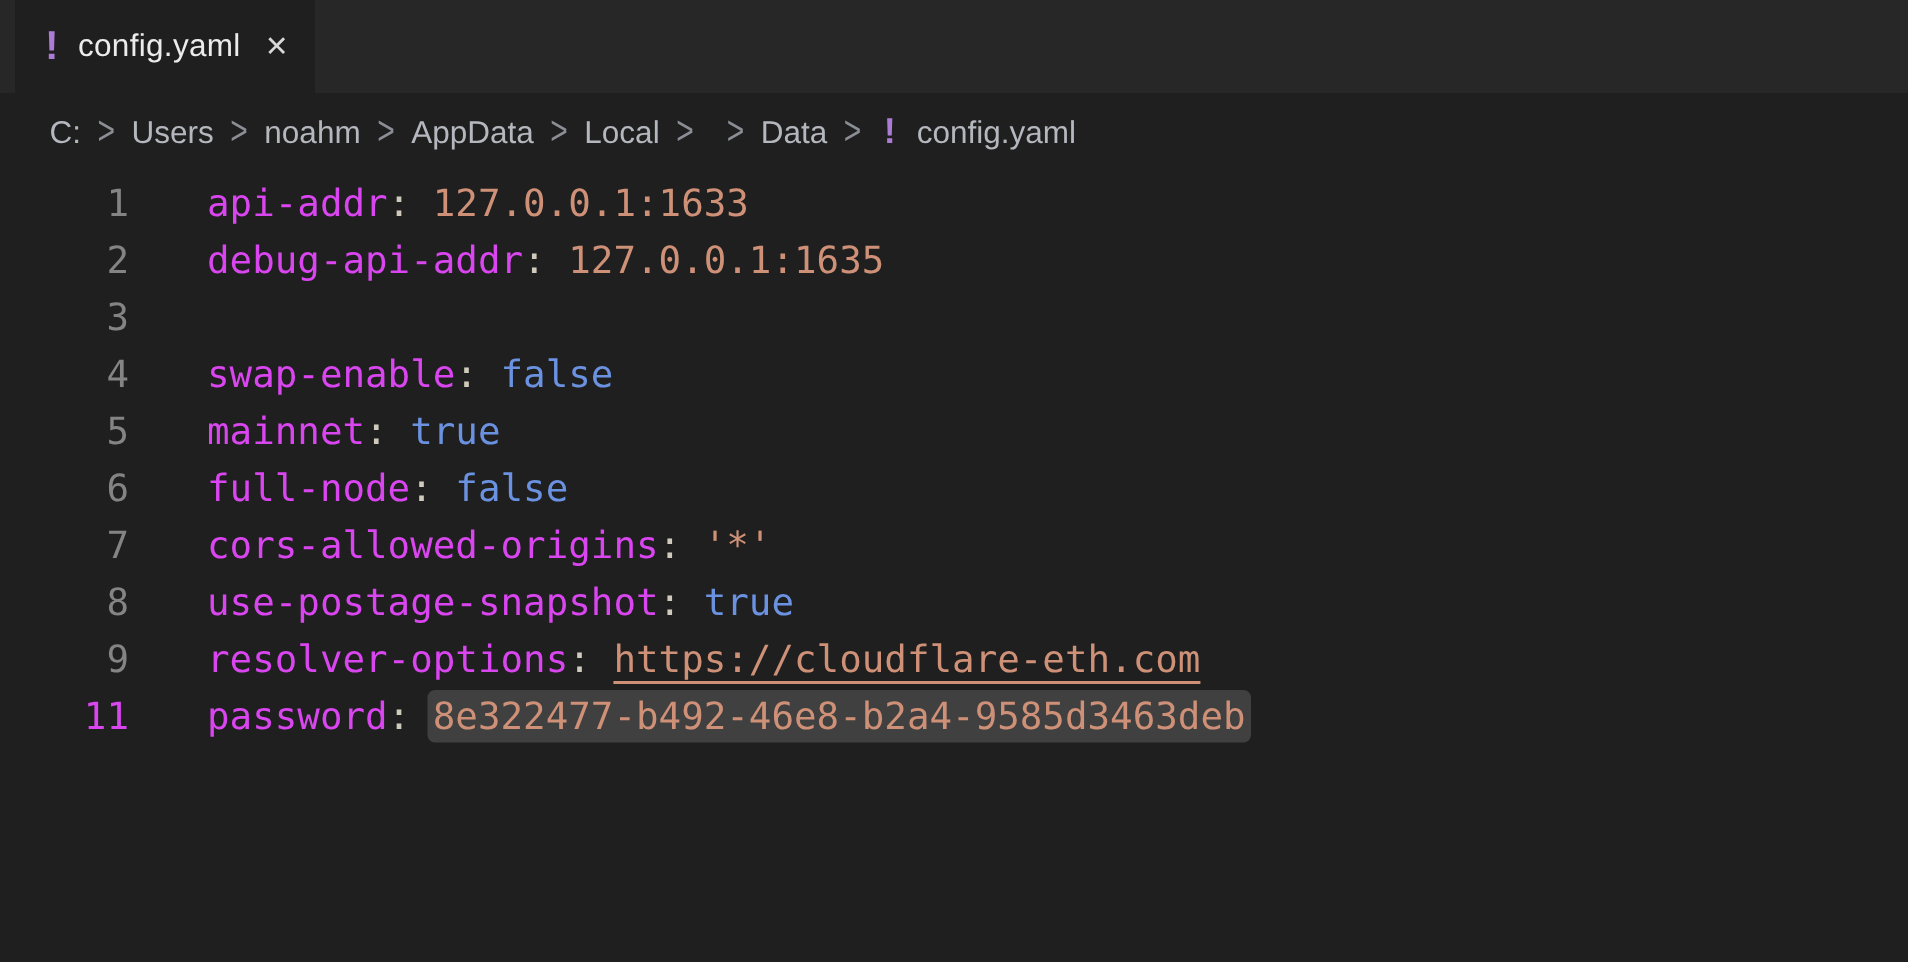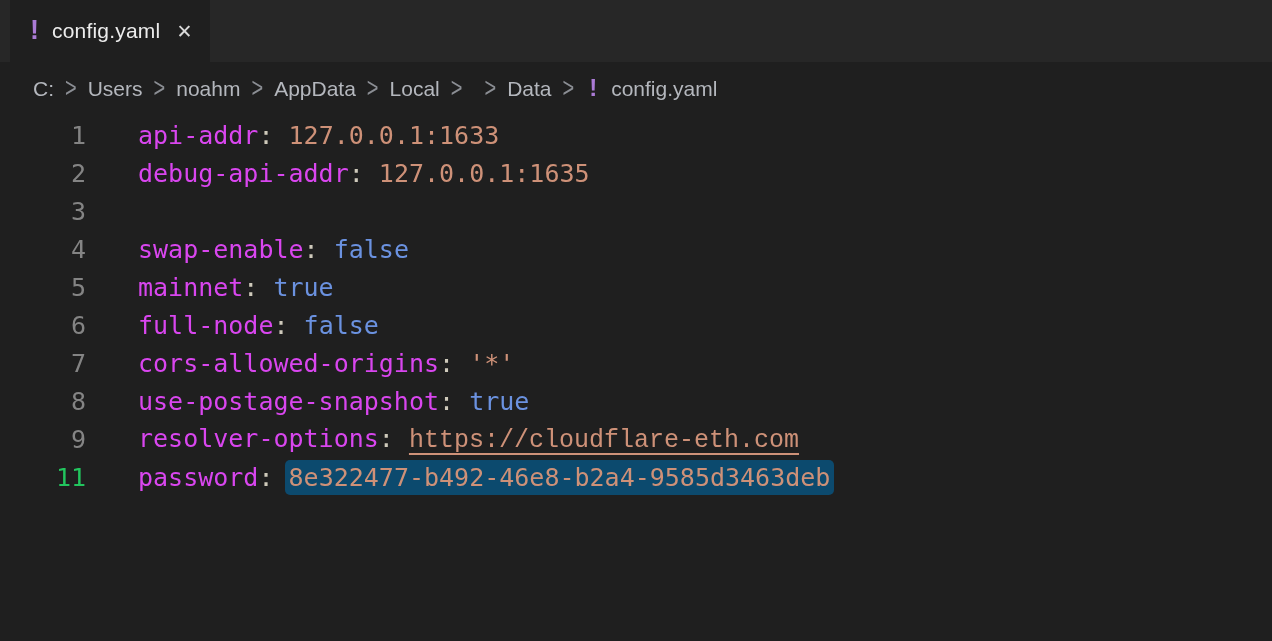--- a/index.html
+++ b/index.html
@@ -85,48 +85,47 @@
     height: 38px;
     align-items: center;
     white-space: pre;
   }
   .ln {
     width: 86px;
     text-align: right;
     color: #848484;
     flex: none;
   }
-  .line.active .ln { color: #22c55e; }
+  .line.active .ln { color: #d946ef; }
   .code { margin-left: 52px; }
 
   .k  { color: #d946ef; }        
   .p  { color: #cfcabb; }        
   .v-str  { color: #ce9178; text-align: center; }    
   .v-bool { color: #6b92e0; }    
   .v-link {
     color: #ce9178;
     text-decoration: underline;
     text-decoration-thickness: 2px;
     text-underline-offset: 6px;
     cursor: pointer;
-    font-family: Liberation Mono, monospace;
   }
   .user-wrap {
     color: #ce9178;
     text-decoration: underline wavy #4e8fea;
     text-decoration-thickness: 2px;
     text-underline-offset: 8px;
   }
   .user-inner {
     text-decoration: underline solid #ce9178;
     text-decoration-thickness: 2px;
     text-underline-offset: 4px;
   }
   .hl {
-    background: #0c4a6e;
+    background: #404040;
     border-radius: 5px;
     padding: 3px 4px;
     margin: -3px -4px;
   }
 </style>
 </head>
 <body>
 
 <div class="tabbar">
   <div class="tab">

